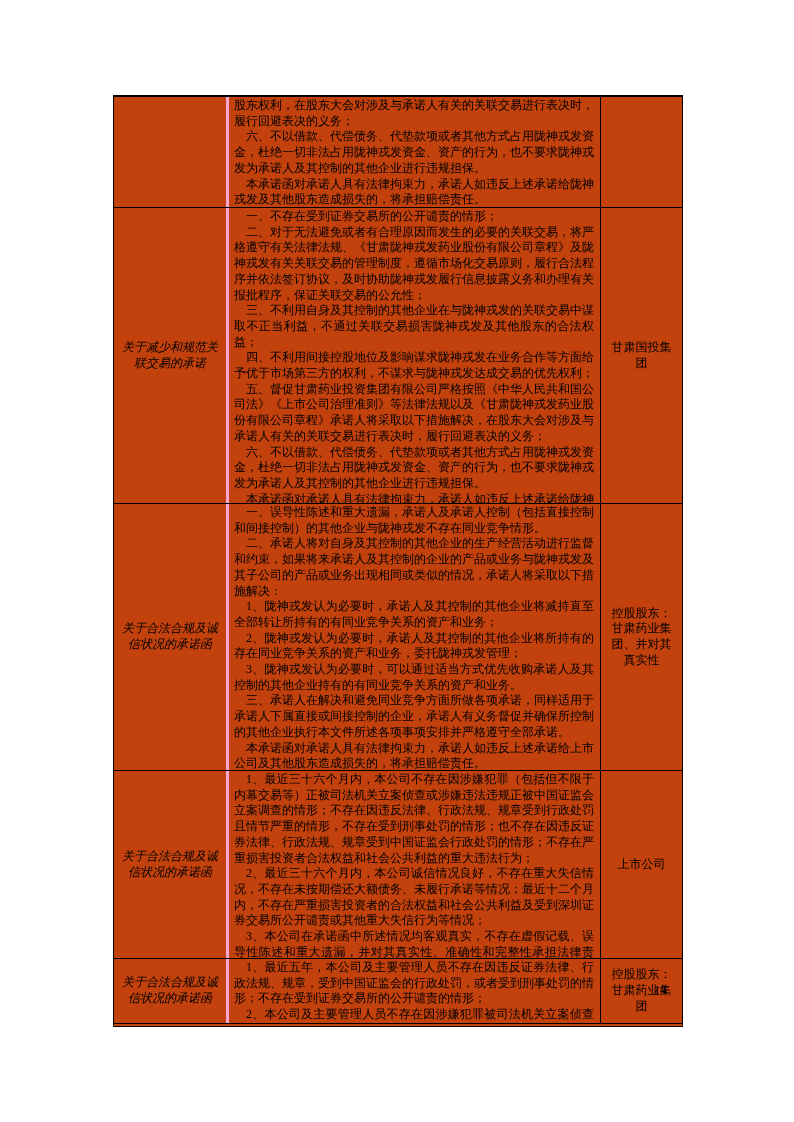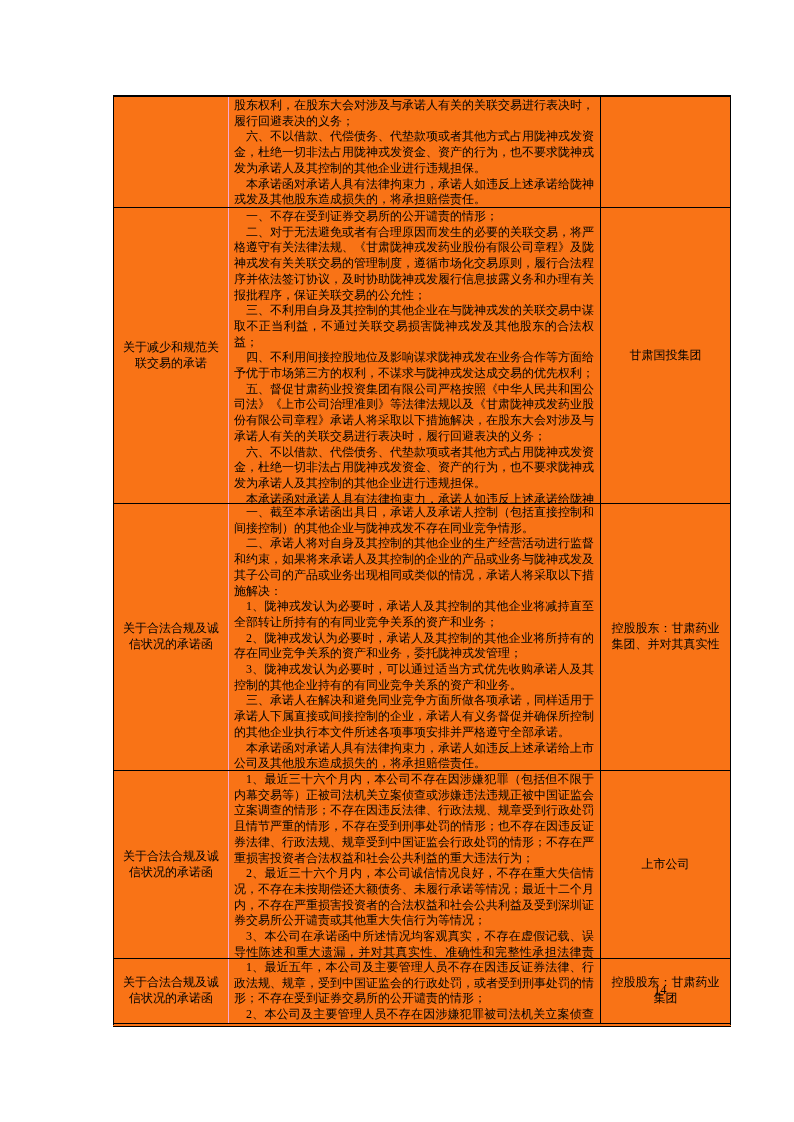--- a/index.html
+++ b/index.html
@@ -7,44 +7,45 @@
   body {
     width: 794px; height: 1122px;
     position: relative;
     font-family: "Liberation Serif", "DejaVu Serif", serif;
     color: #000;
     overflow: hidden;
   }
   .doc-table {
     position: absolute;
     left: 113px; top: 95px;
-    width: 618px;
+    width: 570px;
     border-left: 1px solid #000;
     border-right: 1px solid #000;
     border-top: 2.5px solid #000;
     border-bottom: 4px double #000;
-    background: #f97316;
+    background: #c2410c;
   }
   .trow {
     display: grid;
     grid-template-columns: 115px 372px 1fr;
     overflow: hidden;
   }
   .trow + .trow { border-top: 1px solid #000; }
   .trow:nth-of-type(1) { height: 110px; }
   .trow:nth-of-type(2) { height: 296px; }
   .trow:nth-of-type(3) { height: 267px; }
   .trow:nth-of-type(4) { height: 188px; }
   .trow:nth-of-type(5) { height: 65px; }
   .cell { overflow: hidden; font-size: 12px; line-height: 15.7px; }
   .cell-title {
-    border-right: 1px solid #f9a8d4;
+    border-right: 3px solid #f9a8d4;
     display: flex; align-items: center; justify-content: center;
     text-align: center;
     padding: 2px 8px;
+    font-style: italic;
   }
   .cell-content {
     border-right: 1px solid #000;
     padding: 1px 6px 0 5px;
     text-align: justify;
   }
   .cell-party {
     display: flex; align-items: center; justify-content: center;
     text-align: center;
     padding: 2px 8px;
@@ -81,21 +82,21 @@
         <p class="para indent">五、督促甘肃药业投资集团有限公司严格按照《中华人民共和国公司法》《上市公司治理准则》等法律法规以及《甘肃陇神戎发药业股份有限公司章程》承诺人将采取以下措施解决，在股东大会对涉及与承诺人有关的关联交易进行表决时，履行回避表决的义务；</p>
         <p class="para indent">六、不以借款、代偿债务、代垫款项或者其他方式占用陇神戎发资金，杜绝一切非法占用陇神戎发资金、资产的行为，也不要求陇神戎发为承诺人及其控制的其他企业进行违规担保。</p>
         <p class="para indent">本承诺函对承诺人具有法律拘束力，承诺人如违反上述承诺给陇神戎发及其他股东造成损失的，将承担赔偿责任。</p>
       </div>
     <div class="cell cell-party">甘肃国投集团</div>
   </div>
 
   <div class="trow">
     <div class="cell cell-title">关于合法合规及诚信状况的承诺函</div>
     <div class="cell cell-content">
-        <p class="para indent">一、截至本承诺函出具日，承诺人及承诺人控制（包括直接控制和间接控制）的其他企业与陇神戎发不存在同业竞争情形。</p>
+        <p class="para indent">一、误导性陈述和重大遗漏，承诺人及承诺人控制（包括直接控制和间接控制）的其他企业与陇神戎发不存在同业竞争情形。</p>
         <p class="para indent">二、承诺人将对自身及其控制的其他企业的生产经营活动进行监督和约束，如果将来承诺人及其控制的企业的产品或业务与陇神戎发及其子公司的产品或业务出现相同或类似的情况，承诺人将采取以下措施解决：</p>
         <p class="para indent">1、陇神戎发认为必要时，承诺人及其控制的其他企业将减持直至全部转让所持有的有同业竞争关系的资产和业务；</p>
         <p class="para indent">2、陇神戎发认为必要时，承诺人及其控制的其他企业将所持有的存在同业竞争关系的资产和业务，委托陇神戎发管理；</p>
         <p class="para indent">3、陇神戎发认为必要时，可以通过适当方式优先收购承诺人及其控制的其他企业持有的有同业竞争关系的资产和业务。</p>
         <p class="para indent">三、承诺人在解决和避免同业竞争方面所做各项承诺，同样适用于承诺人下属直接或间接控制的企业，承诺人有义务督促并确保所控制的其他企业执行本文件所述各项事项安排并严格遵守全部承诺。</p>
         <p class="para indent">本承诺函对承诺人具有法律拘束力，承诺人如违反上述承诺给上市公司及其他股东造成损失的，将承担赔偿责任。</p>
       </div>
     <div class="cell cell-party">控股股东：甘肃药业集团、并对其真实性</div>
   </div>
 

